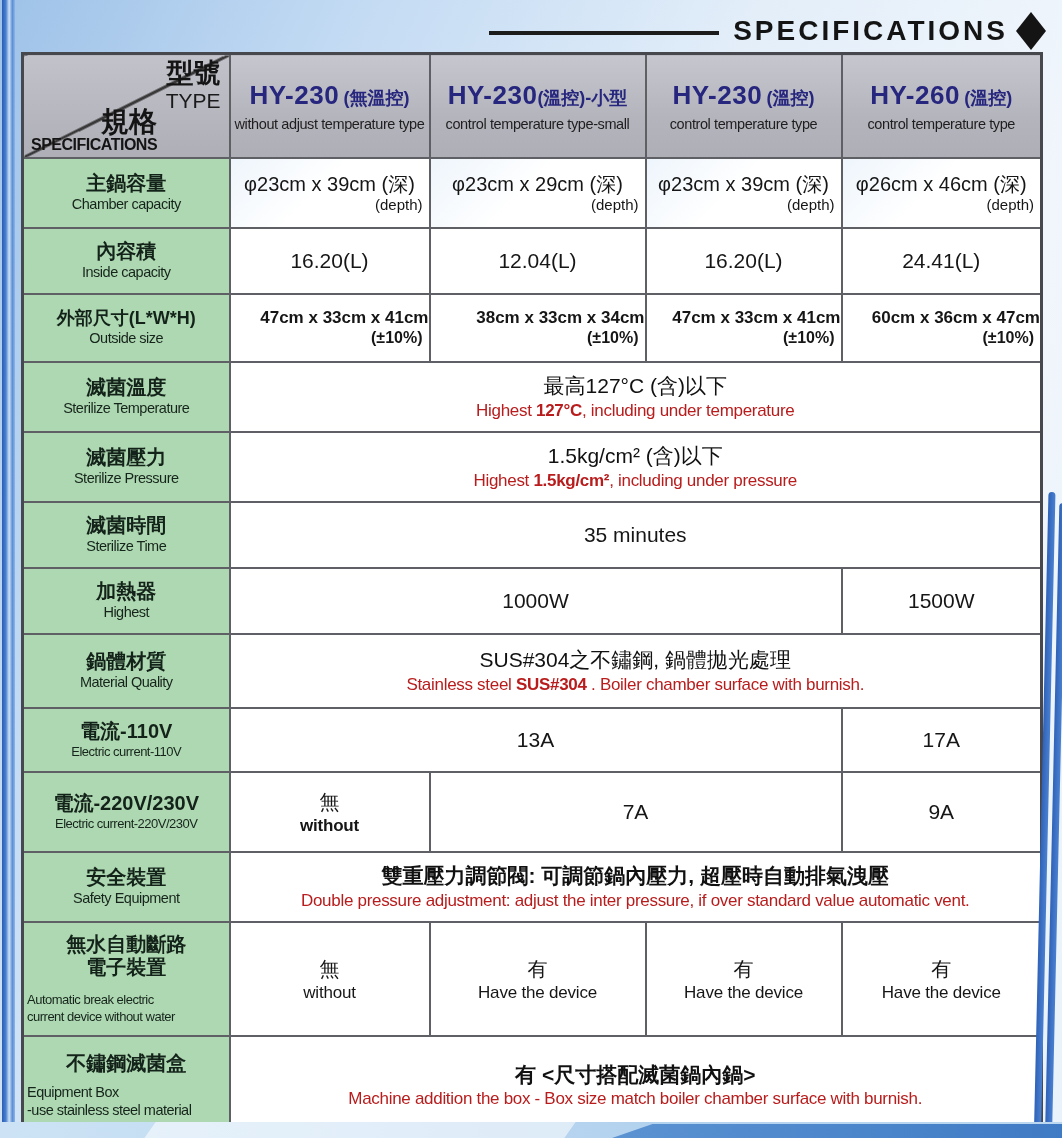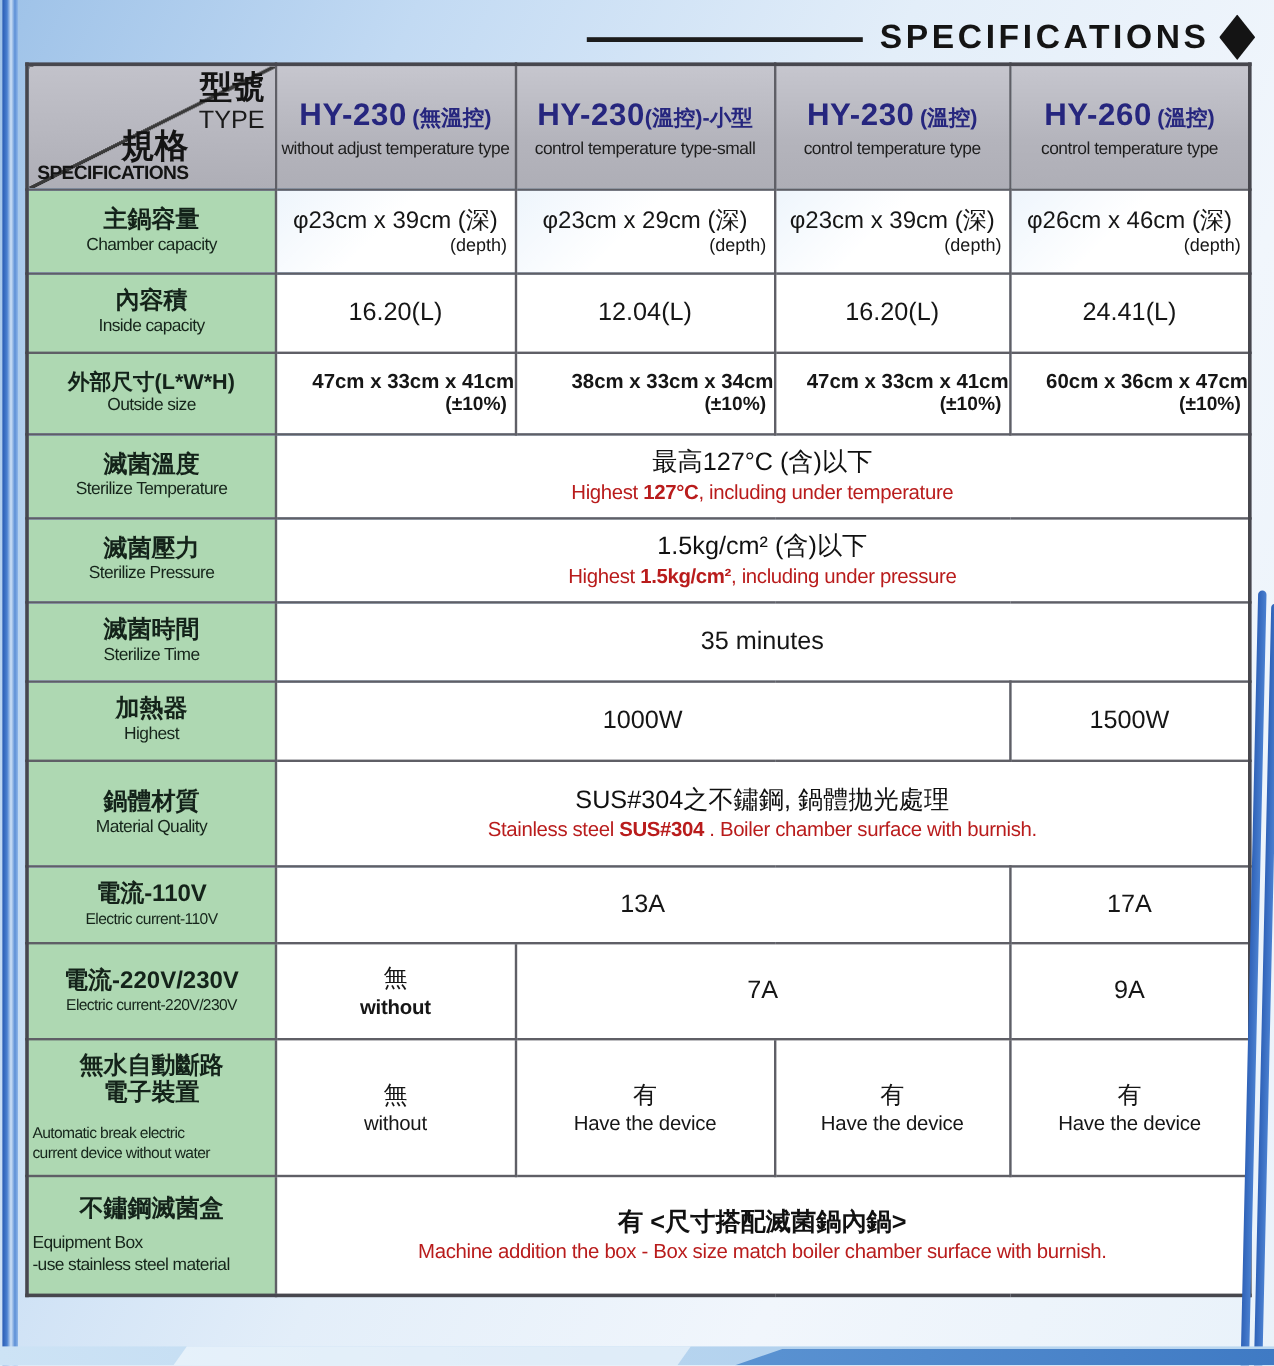--- a/index.html
+++ b/index.html
@@ -49,21 +49,21 @@
     border-collapse: collapse; table-layout: fixed;
     border: 3px solid #47474e;
   }
   td { border: 2px solid #5f5f66; overflow: hidden; vertical-align: middle; }
 
   col.c0 { width: 207px; } col.c1 { width: 200px; } col.c2 { width: 216px; }
   col.c3 { width: 196px; } col.c4 { width: 200px; }
 
   tr.r-head { height: 104px; } tr.r1 { height: 70px; } tr.r2 { height: 66px; }
   tr.r3 { height: 68px; } tr.r4 { height: 70px; } tr.r5 { height: 70px; }
-  tr.r6 { height: 66px; } tr.r7 { height: 66px; } tr.r8 { height: 88px; }
+  tr.r6 { height: 66px; } tr.r7 { height: 66px; } tr.r8 { height: 74px; }
   tr.r9 { height: 64px; } tr.r10 { height: 80px; } tr.r11 { height: 70px; }
   tr.r12 { height: 114px; } tr.r13 { height: 100px; }
 
   
   .hdr { background: linear-gradient(180deg,#c6c6ce 0%,#b4b4bc 60%,#aeaeb6 100%); text-align: center; }
   .model-line { line-height: 1.05; margin-top: 2px; white-space: nowrap; }
   .model { color: #26267e; font-weight: bold; font-size: 26px; letter-spacing: 0.5px; }
   .variant { color: #26267e; font-weight: bold; font-size: 18px; }
   .subtitle { color: #1e1e1e; font-size: 14.5px; margin-top: 7px; letter-spacing: -0.4px; }
 
@@ -276,20 +276,30 @@
       <div class="en tiny">Electric current-220V/230V</div>
     </td>
     <td class="val">
       <div class="dev-zh">無</div>
       <div class="dev-en" style="font-weight:bold">without</div>
     </td>
     <td class="val big" colspan="2">7A</td>
     <td class="val big">9A</td>
   </tr>
 
+  <tr class="r11">
+    <td class="lbl">
+      <div class="zh">安全裝置</div>
+      <div class="en">Safety Equipment</div>
+    </td>
+    <td class="val" colspan="4">
+      <div class="span-zh bold">雙重壓力調節閥: 可調節鍋內壓力, 超壓時自動排氣洩壓</div>
+      <div class="span-en">Double pressure adjustment: adjust the inter pressure, if over standard value automatic vent.</div>
+    </td>
+  </tr>
 
   <tr class="r12">
     <td class="lbl">
       <div class="zh">無水自動斷路</div>
       <div class="zh">電子裝置</div>
       <div class="en tiny left" style="margin-top:14px">Automatic break electric</div>
       <div class="en tiny left">current device without water</div>
     </td>
     <td class="val">
       <div class="dev-zh">無</div>

